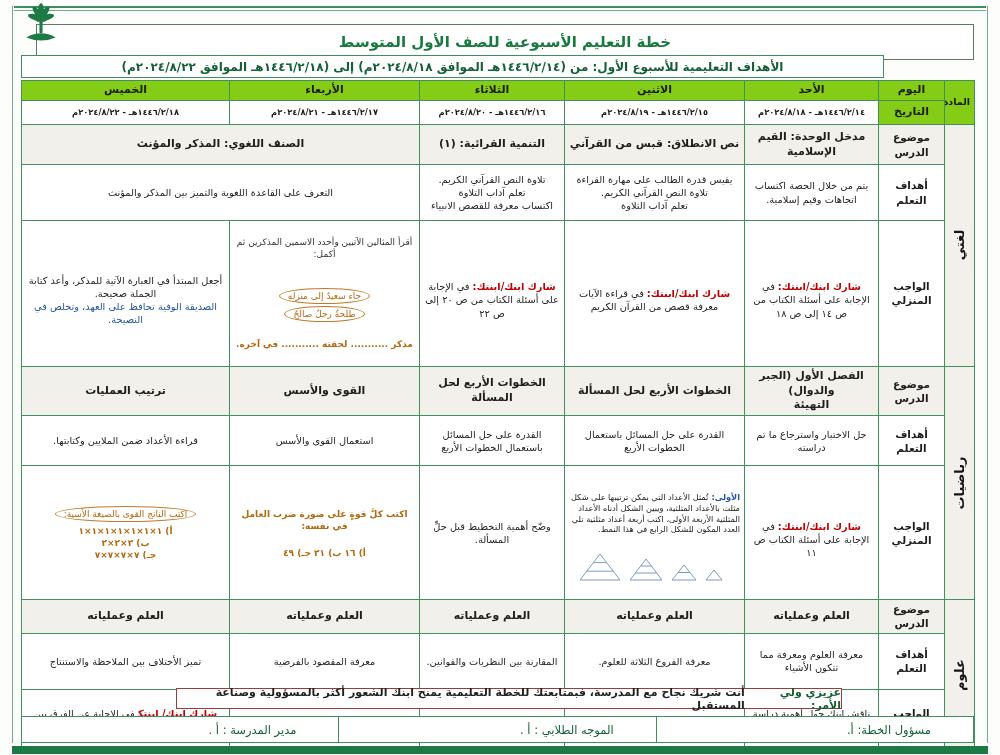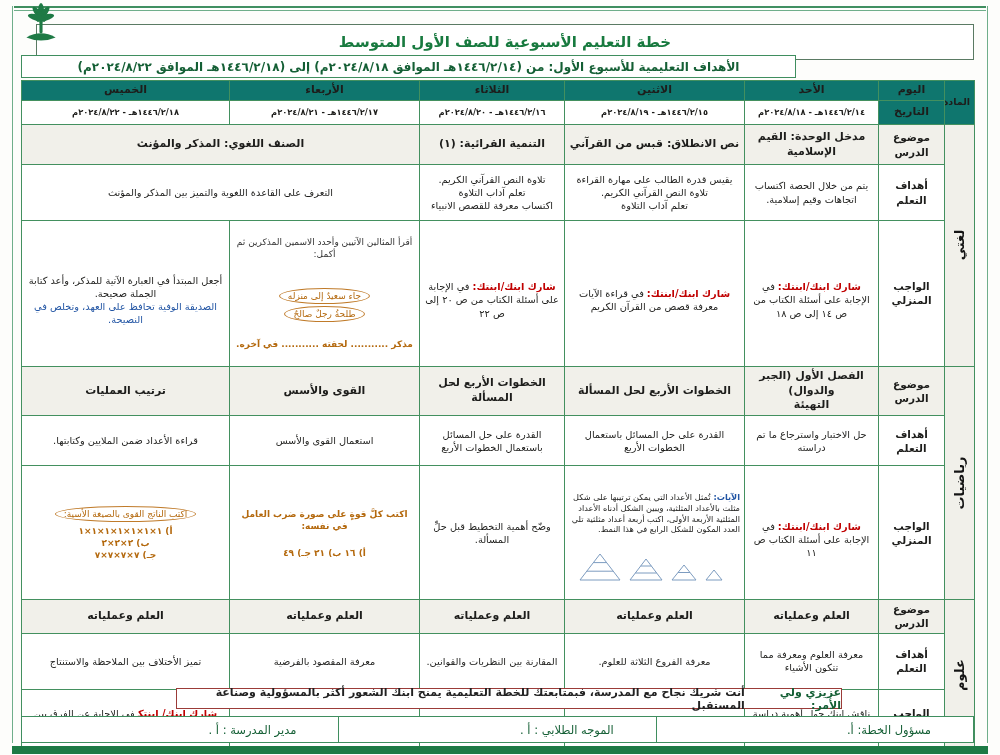--- a/index.html
+++ b/index.html
@@ -10,29 +10,29 @@
   .frame-top { position:absolute; left:14px; right:14px; top:6px; height:5px;
                border-top:2px solid #3f8e5f; border-bottom:1px solid #6fae8a; }
   .frame-left { position:absolute; left:12px; top:6px; bottom:12px; width:0; border-left:1.5px solid #6fae8a; }
   .frame-right { position:absolute; right:12px; top:6px; bottom:12px; width:0; border-right:1.5px solid #6fae8a; }
 
   .logo { position:absolute; left:18px; top:2px; width:46px; height:48px; z-index:3; }
 
   .title-box { position:absolute; top:24px; left:36px; width:938px; height:36px;
                border:1px solid #5a7a63; background:#fff; display:flex; align-items:center; justify-content:center;
                color:#187a3f; font-weight:bold; font-size:15px; }
-  .subtitle-box { position:absolute; top:55px; left:21px; width:775px; height:23px;
+  .subtitle-box { position:absolute; top:55px; left:21px; width:863px; height:23px;
                border:1px solid #3f8e5f; background:#fff; display:flex; align-items:center; justify-content:center;
                color:#145f35; font-weight:bold; font-size:12px; }
 
   table.plan { position:absolute; top:80px; left:21px; width:953px; border-collapse:collapse; table-layout:fixed; direction:rtl; background:#fff; }
   table.plan td { border:1px solid #43905f; vertical-align:middle; text-align:center; color:#1d1d1b;
                   white-space:pre-line; line-height:1.35; overflow:hidden; padding:2px 4px; }
 
-  .hdr { background:#0f766e; color:#fff; font-weight:bold; font-size:11px; }
+  .hdr { background:#84cc16; color:#fff; font-weight:bold; font-size:11px; }
   .subject-hdr { font-size:9.5px; padding:0; }
   .date { font-size:8.3px; font-weight:bold; color:#1c6f40; padding:1px; }
   .lbl { font-weight:bold; font-size:10.5px; color:#101010; }
 
   .subject-cell { position:relative; padding:0; }
   .subject-cell .rot { position:absolute; top:50%; left:50%; transform:translate(-50%,-50%) rotate(-90deg);
                        white-space:nowrap; font-weight:bold; font-size:13px; color:#141414; }
 
   tr.shade td { background:#f1f0ea; }
   .topic { font-weight:bold; font-size:11px; }
@@ -187,21 +187,21 @@
       <td class="goals center">استعمال القوى والأسس</td>
       <td class="goals">قراءة الأعداد ضمن الملايين وكتابتها.</td>
     </tr>
     <tr class="tr-math-hw">
       <td class="lbl">الواجب المنزلي</td>
       <td class="hw">
         <span class="red lead">شارك ابنك/ابنتك:</span><span>في الإجابة على أسئلة الكتاب ص ١١</span>
       </td>
       <td class="hw">
         <div class="tiny">
-          <span class="blue-lead">الآيات:</span><span>تُمثل الأعداد التي يمكن ترتيبها على شكل مثلث بالأعداد المثلثية، ويبين الشكل أدناه الأعداد المثلثية الأربعة الأولى، اكتب أربعة أعداد مثلثية تلي العدد المكون للشكل الرابع في هذا النمط.</span>
+          <span class="blue-lead">الأولى:</span><span>تُمثل الأعداد التي يمكن ترتيبها على شكل مثلث بالأعداد المثلثية، ويبين الشكل أدناه الأعداد المثلثية الأربعة الأولى، اكتب أربعة أعداد مثلثية تلي العدد المكون للشكل الرابع في هذا النمط.</span>
         </div>
         <svg class="tri-fig" width="160" height="34" viewBox="0 0 160 34">
           <g fill="none" stroke="#7d9cc0" stroke-width="1">
             <path d="M5 30 L45 30 L25 4 Z"></path>
                 <line x1="18.4" y1="12.6" x2="31.6" y2="12.6"></line>
                 <line x1="11.8" y1="21.2" x2="38.2" y2="21.2"></line>
             <path d="M55 30 L87 30 L71 9 Z"></path>
                 <line x1="65.7" y1="16" x2="76.3" y2="16"></line>
                 <line x1="60.3" y1="23" x2="81.7" y2="23"></line>
             <path d="M97 30 L121 30 L109 15 Z"></path>

